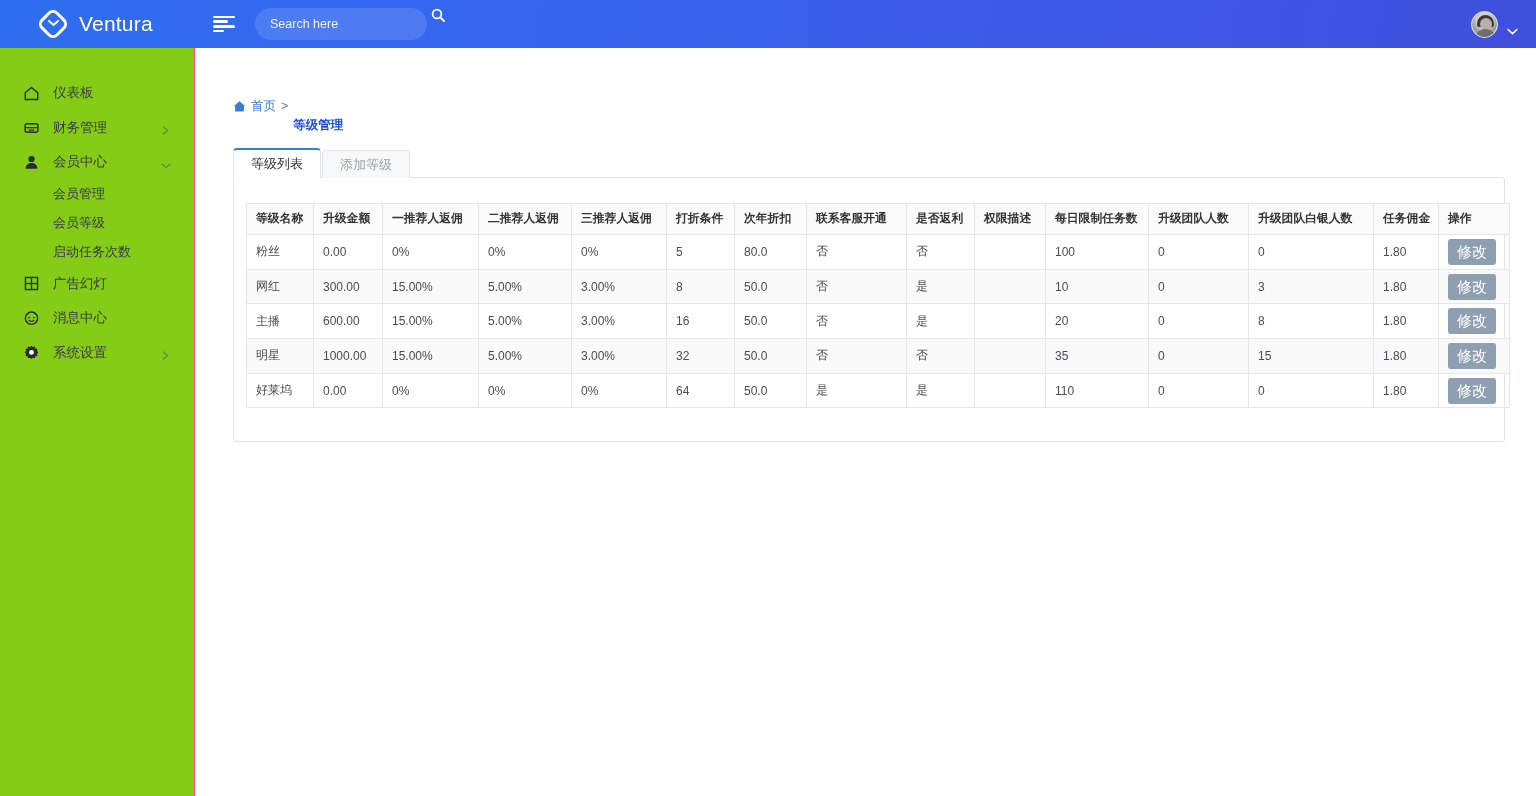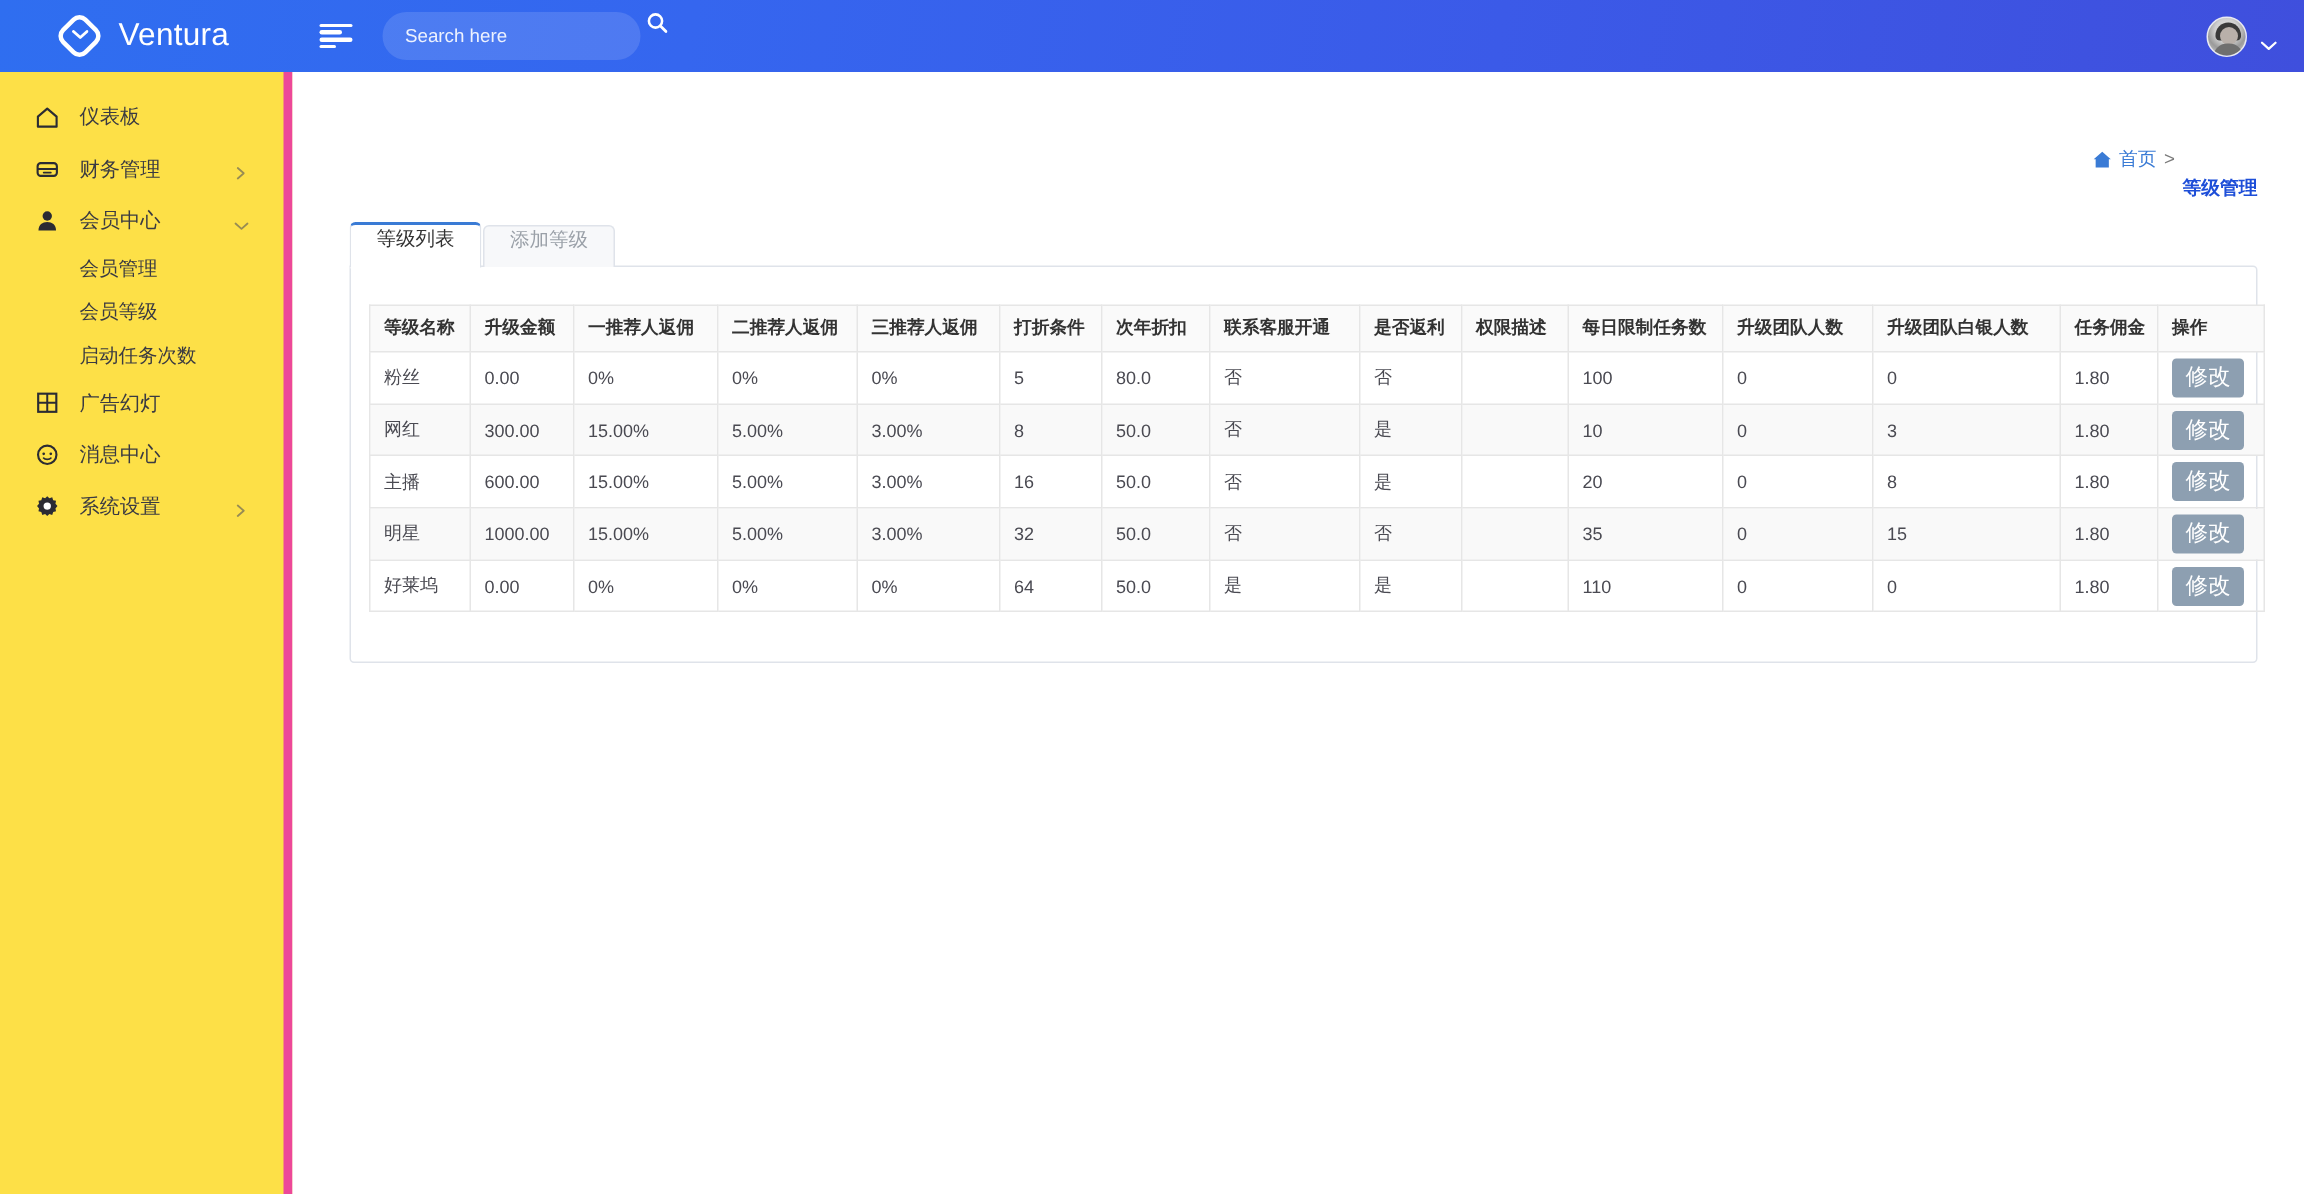--- a/index.html
+++ b/index.html
@@ -102,23 +102,23 @@
     background:#6f6f6f; border-radius: 10px 10px 0 0;
   }
   .caret-down {
     width: 11px; height: 7px;
   }
 
   
   .sidebar {
     position: absolute; top: 48px; left: 0;
     width: 195px; height: 748px;
-    background: #fde047;
-    border-right: 6px solid #ec4899;
-    padding-top: 13px;
+    background: #84cc16;
+    border-right: 1px solid #ec4899;
+    padding-top: 28px;
   }
   .nav-item {
     height: 34.5px;
     display: flex; align-items: center;
     padding-left: 22px;
     cursor: pointer;
     color: #3a3a42;
     font-size: 13.5px;
     position: relative;
   }
@@ -147,32 +147,31 @@
     position: absolute; top: 48px; left: 195px;
     width: 1341px; height: 748px;
     background: #ffffff;
     padding: 30px 31px 0 38px;
   }
   .breadcrumb {
     display: flex; align-items: center; gap: 5px;
     font-size: 12.5px;
     color: #555;
     margin-bottom: 13px;
-    justify-content: flex-end;
   }
   .breadcrumb .home-ic { width: 13px; height: 13px; }
   .breadcrumb .bc-link { color: #3a7bd5; cursor: pointer; }
   .breadcrumb .bc-sep { color: #7a7a7a; }
   .breadcrumb .bc-cur { color: #1d4ed8; font-weight: bold; margin-top: 39px; }
 
   .tabs { display: flex; align-items: flex-end; position: relative; z-index: 3; }
   .tab {
     height: 30px;
     padding: 0 17px;
-    display: flex; align-items: flex-start;
+    display: flex; align-items: center;
     font-size: 13px;
     cursor: pointer;
     border: 1px solid #dfe3ea;
     border-bottom: none;
     border-radius: 4px 4px 0 0;
     margin-right: 1px;
   }
   .tab.active {
     background: #ffffff;
     color: #333;

